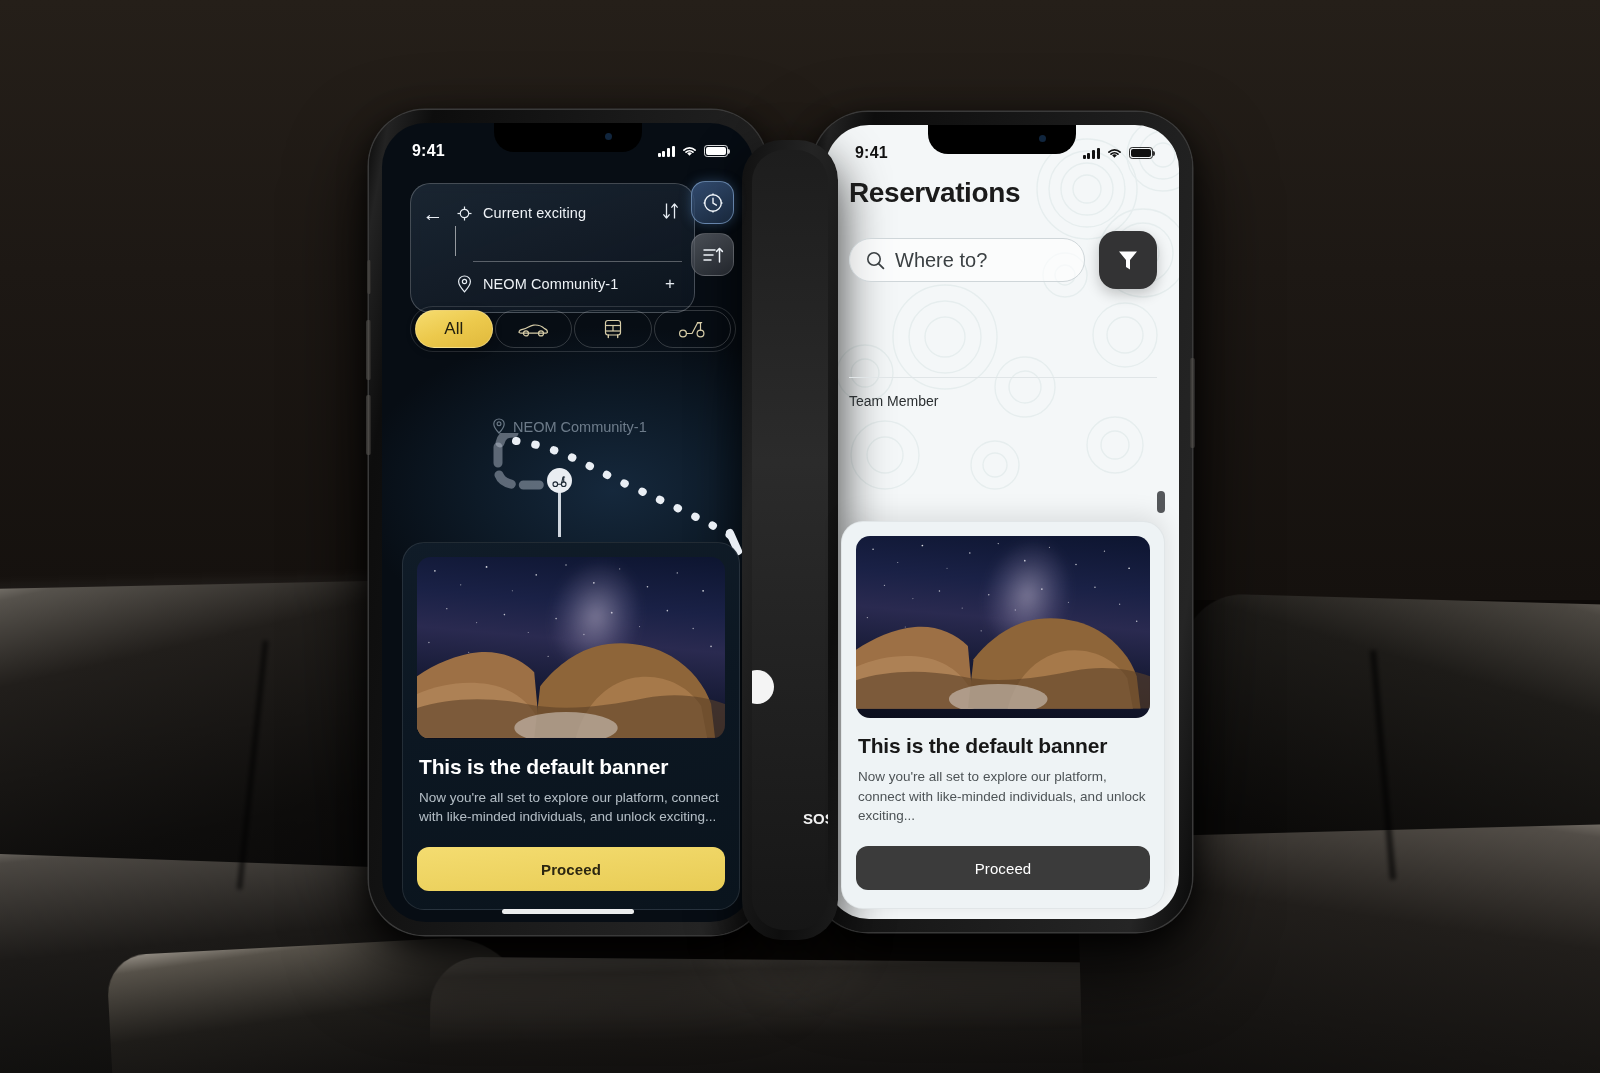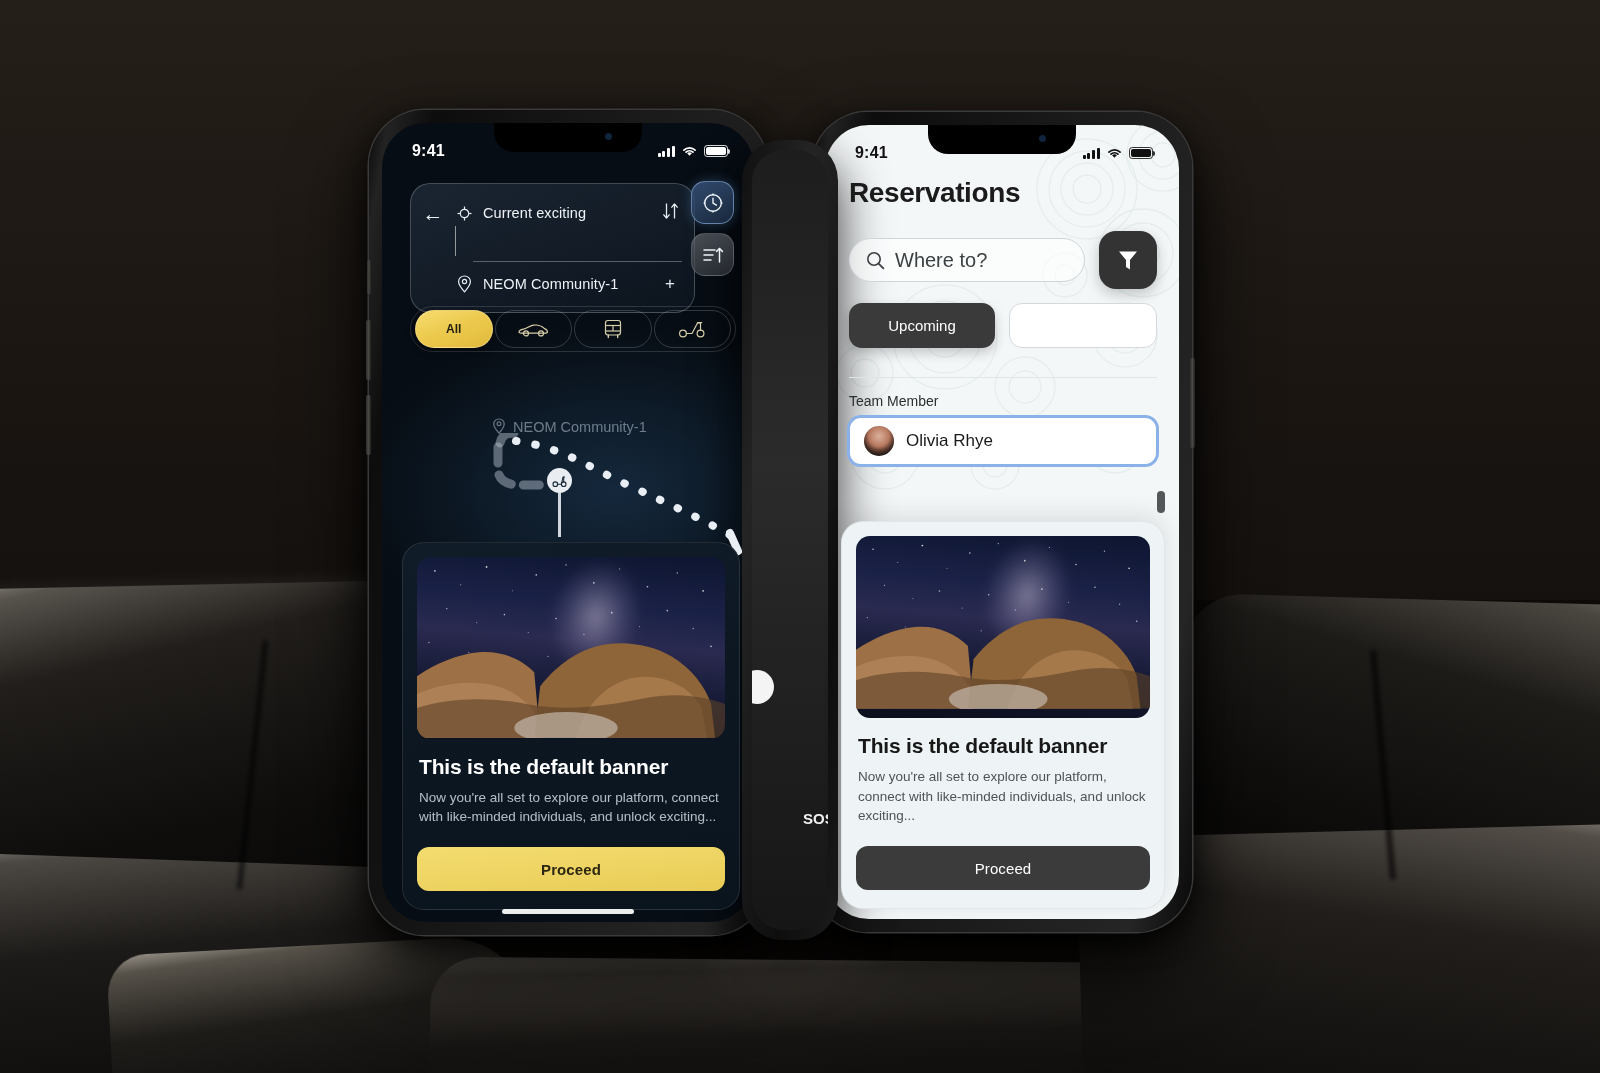--- a/index.html
+++ b/index.html
@@ -186,21 +186,21 @@
   .mode {
     flex:1; height: 38px; border-radius: 19px;
     display:flex; align-items:center; justify-content:center;
     border: 1px solid rgba(255,255,255,0.18);
     margin: 0 1px;
     color: #d8cfae;
   }
   .mode.active {
     background: linear-gradient(160deg, #f6dc6f 0%, #ecc94c 50%, #e0b93c 100%);
     border-color: rgba(255,255,255,0.25);
-    color: #23200f; font-weight: bold; font-size: 12px;
+    color: #23200f; font-weight: normal; font-size: 17px;
     box-shadow: 0 2px 8px rgba(0,0,0,0.35);
   }
 
   .map-label {
     position:absolute; left: 110px; top: 295px; z-index: 12;
     display:flex; align-items:center; gap: 7px;
     color: rgba(185,200,215,0.55); font-size: 14.5px;
   }
   .route-dots { position:absolute; left: 80px; top: 310px; width: 320px; height: 130px; z-index: 10; }
   .veh-pin {
@@ -621,36 +621,24 @@
           </svg>
           <span class="search-ph">Where to?</span>
         </div>
         <div class="filter-btn">
           <svg width="22" height="24" viewBox="0 0 22 24">
             <path d="M2 3.5 H20 L13 12 V21.5 L9 19 V12 Z" fill="#ffffff"></path>
           </svg>
         </div>
       </div>
 
-      <div class="tabs">
-        <div class="tab on">
-          <span>Upcoming</span>
-        </div>
-        <div class="tab off">
-          <span></span>
-        </div>
-      </div>
 
       <div class="hr-sep"></div>
 
       <div class="tm-label">Team Member</div>
-      <div class="tm-field">
-        <span class="avatar"></span>
-        <span class="tm-name">Olivia Rhye</span>
-      </div>
       <div class="scroll-pill"></div>
 
       <div class="card-light">
         <div class="banner-img">
           <svg class="stars" viewBox="0 0 310 182" preserveAspectRatio="none">
             <g fill="#ffffff">
               <circle cx="18" cy="14" r="0.8" opacity=".8"></circle>
                 <circle cx="44" cy="28" r="0.6" opacity=".6"></circle>
               <circle cx="70" cy="10" r="0.9" opacity=".85"></circle>
                 <circle cx="96" cy="34" r="0.6" opacity=".55"></circle>

